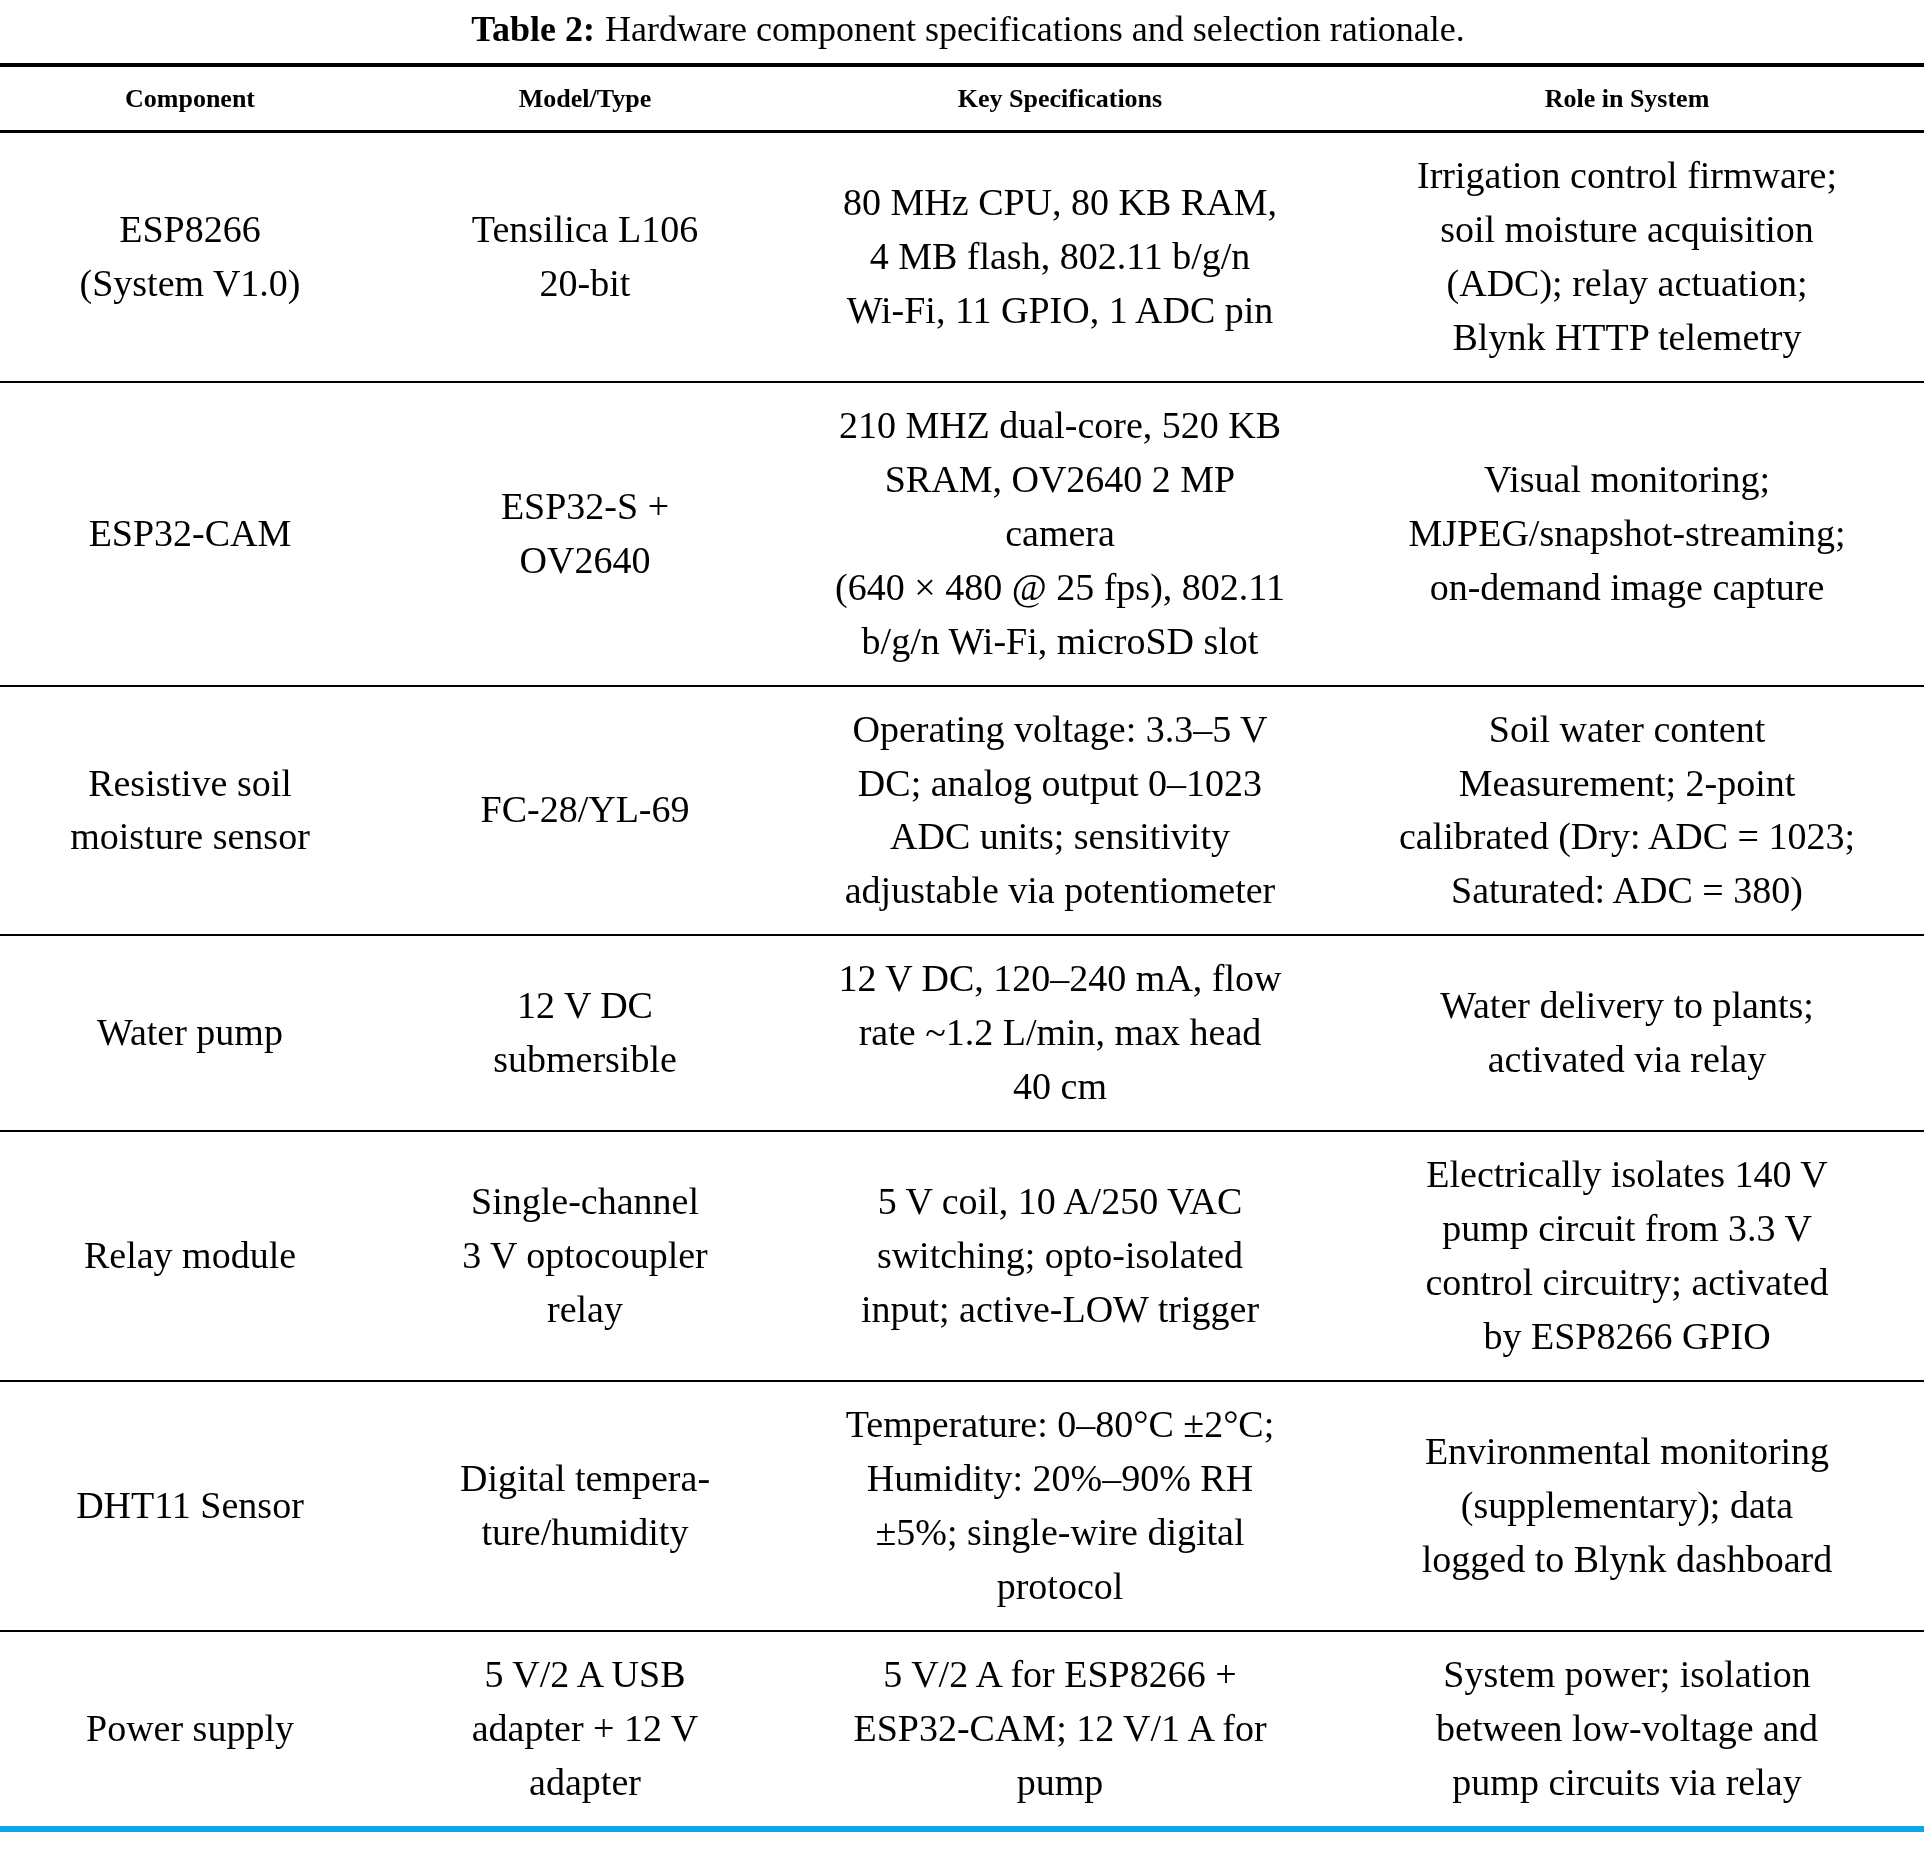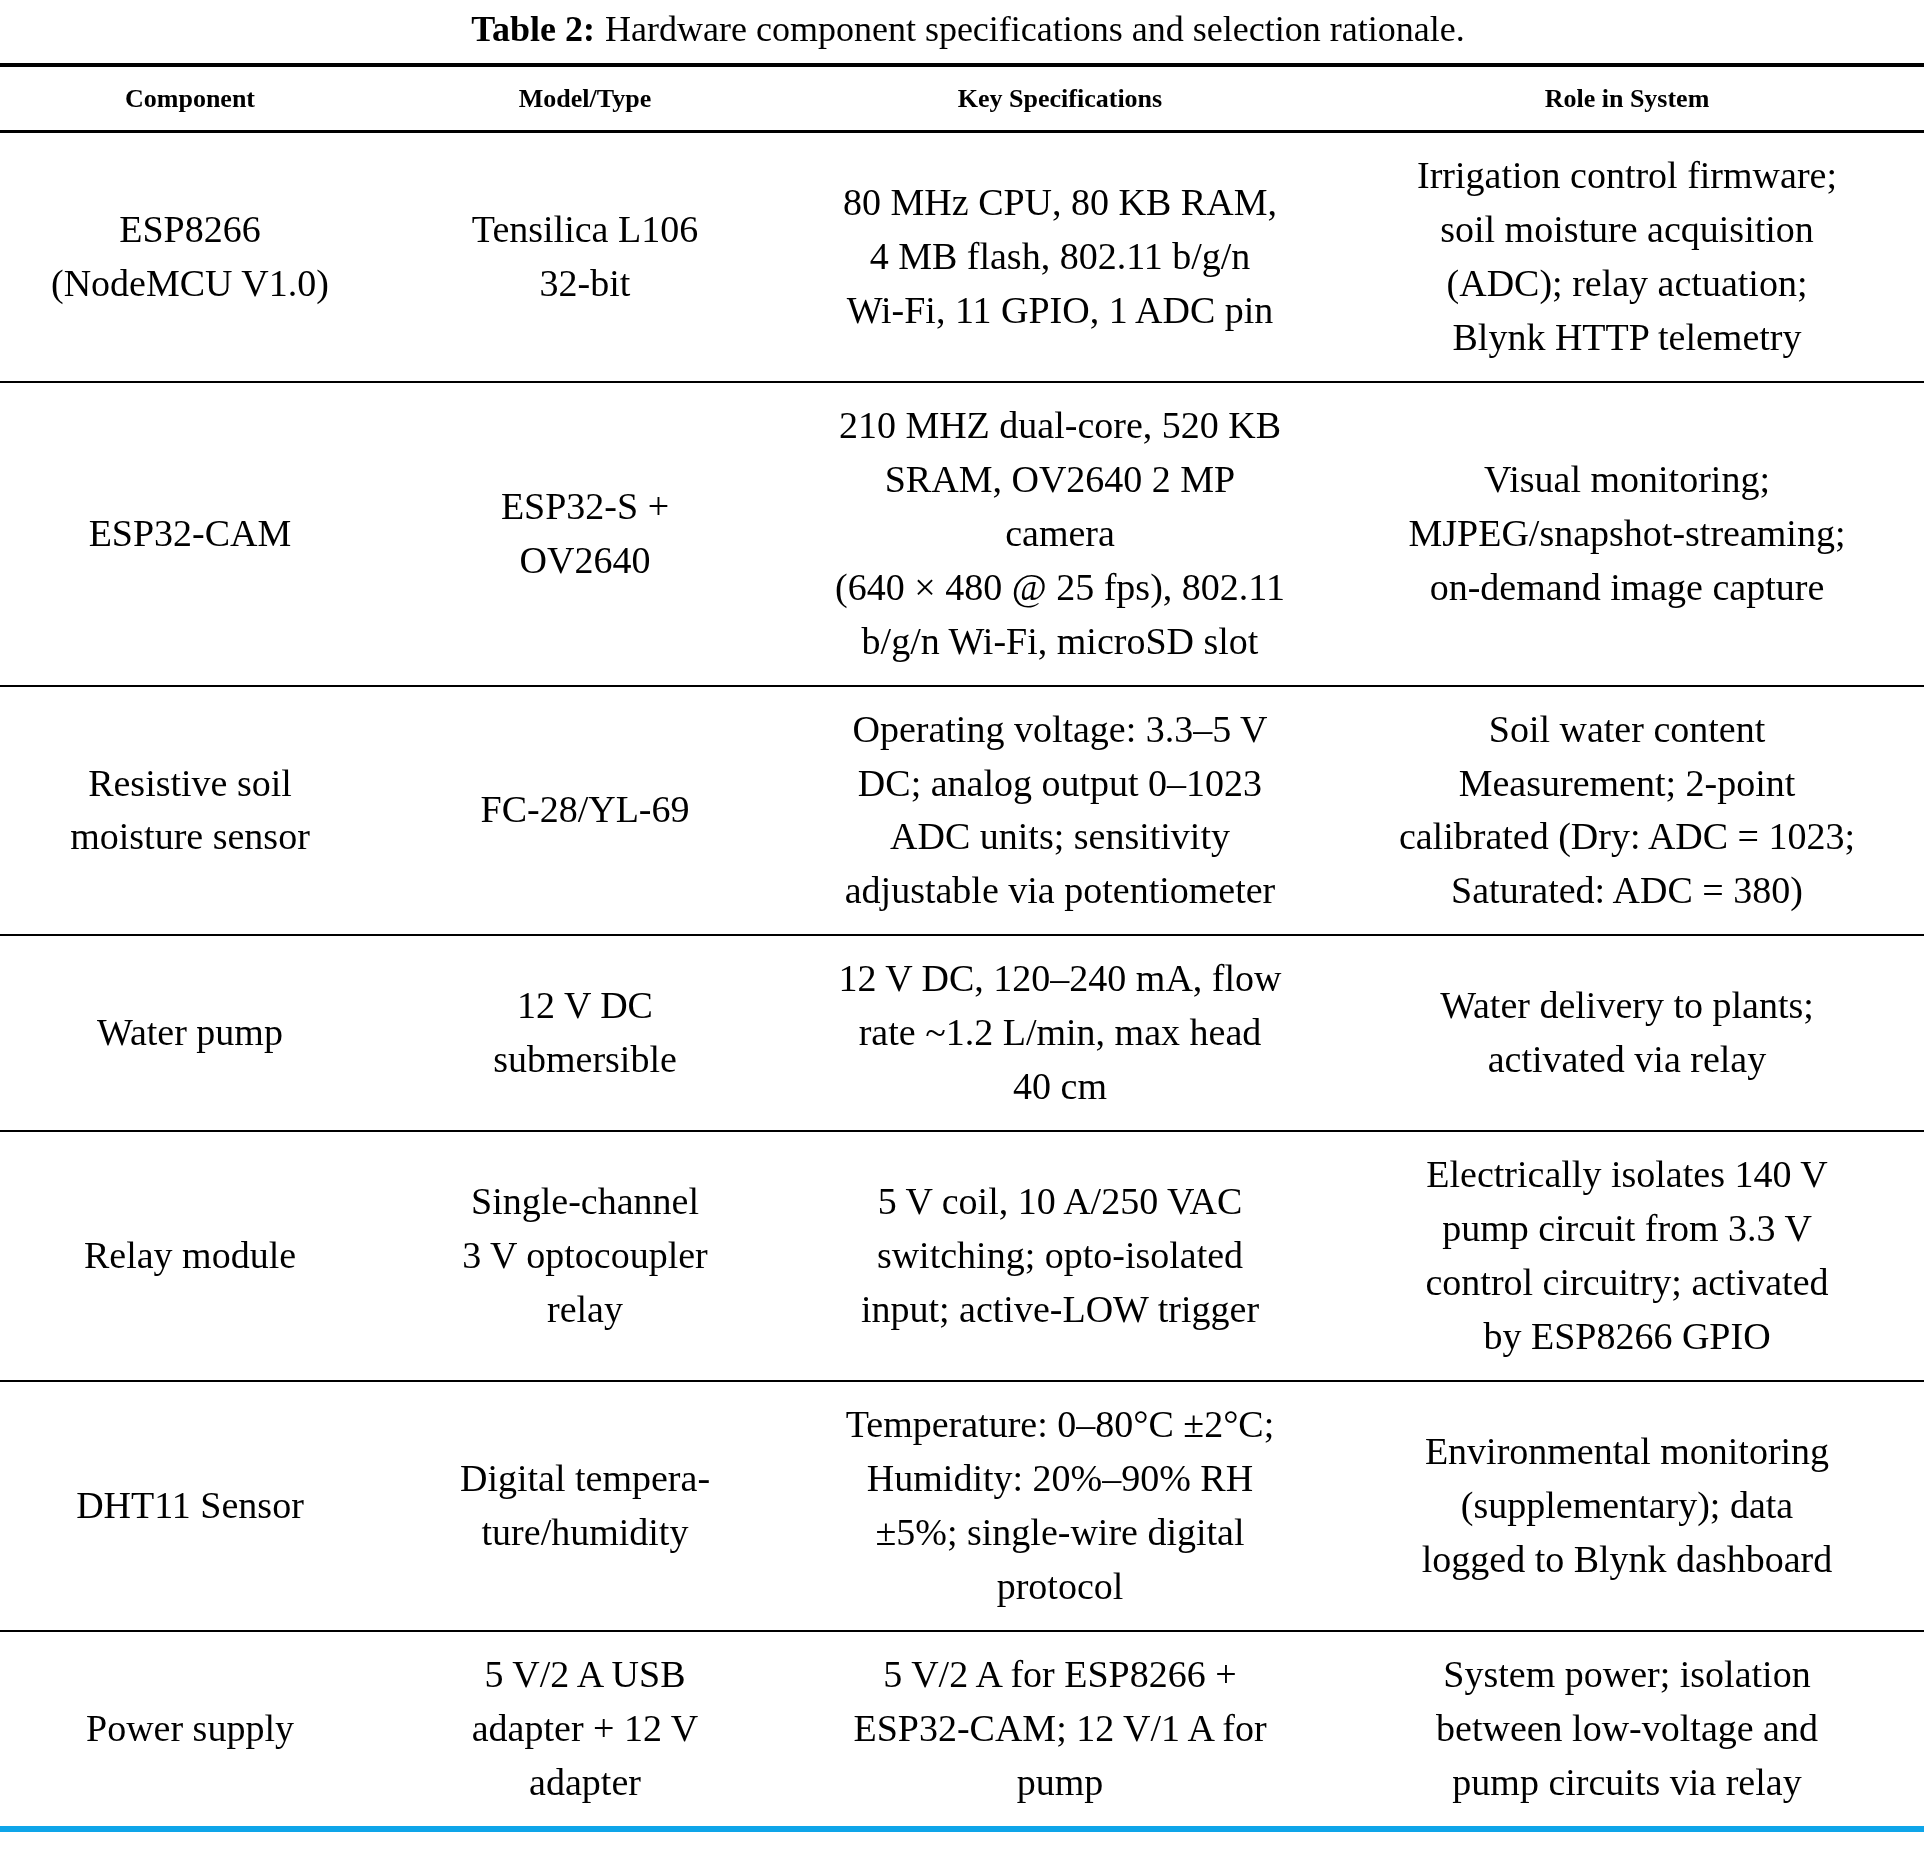--- a/index.html
+++ b/index.html
@@ -67,23 +67,23 @@
     <tr>
       <th>Component</th>
       <th>Model/Type</th>
       <th>Key Specifications</th>
       <th>Role in System</th>
     </tr>
   </thead>
   <tbody>
     <tr>
       <td>ESP8266
-(NodeMCU V1.0)</td>
+(System V1.0)</td>
       <td>Tensilica L106
-32-bit</td>
+20-bit</td>
       <td>80 MHz CPU, 80 KB RAM,
 4 MB flash, 802.11 b/g/n
 Wi-Fi, 11 GPIO, 1 ADC pin</td>
       <td>Irrigation control firmware;
 soil moisture acquisition
 (ADC); relay actuation;
 Blynk HTTP telemetry</td>
     </tr>
     <tr>
       <td>ESP32-CAM</td>

